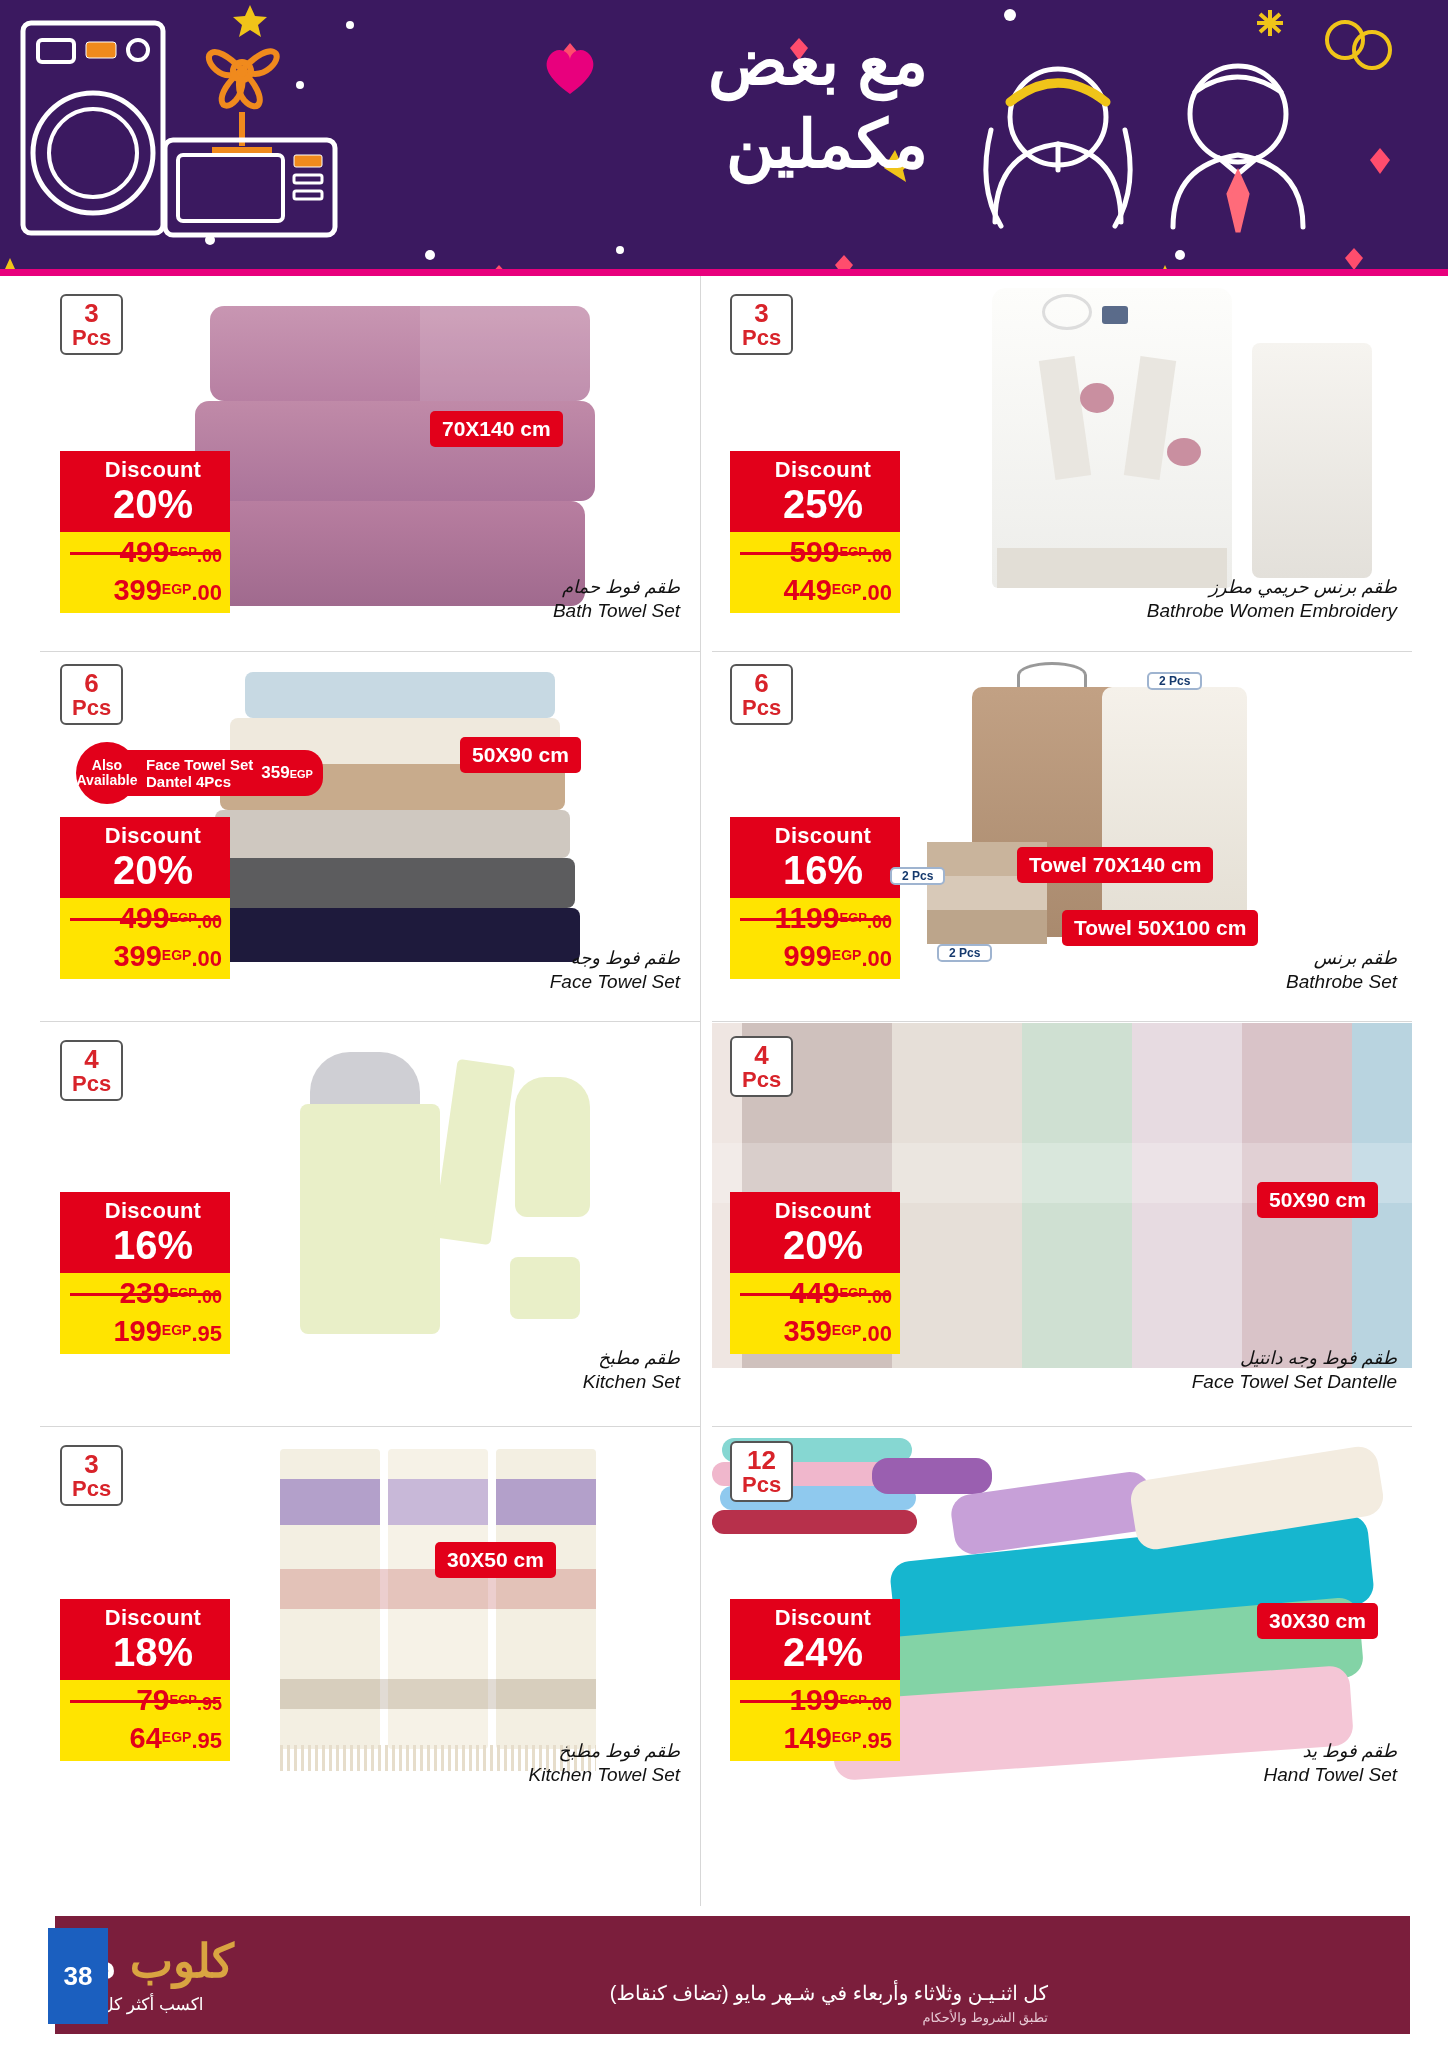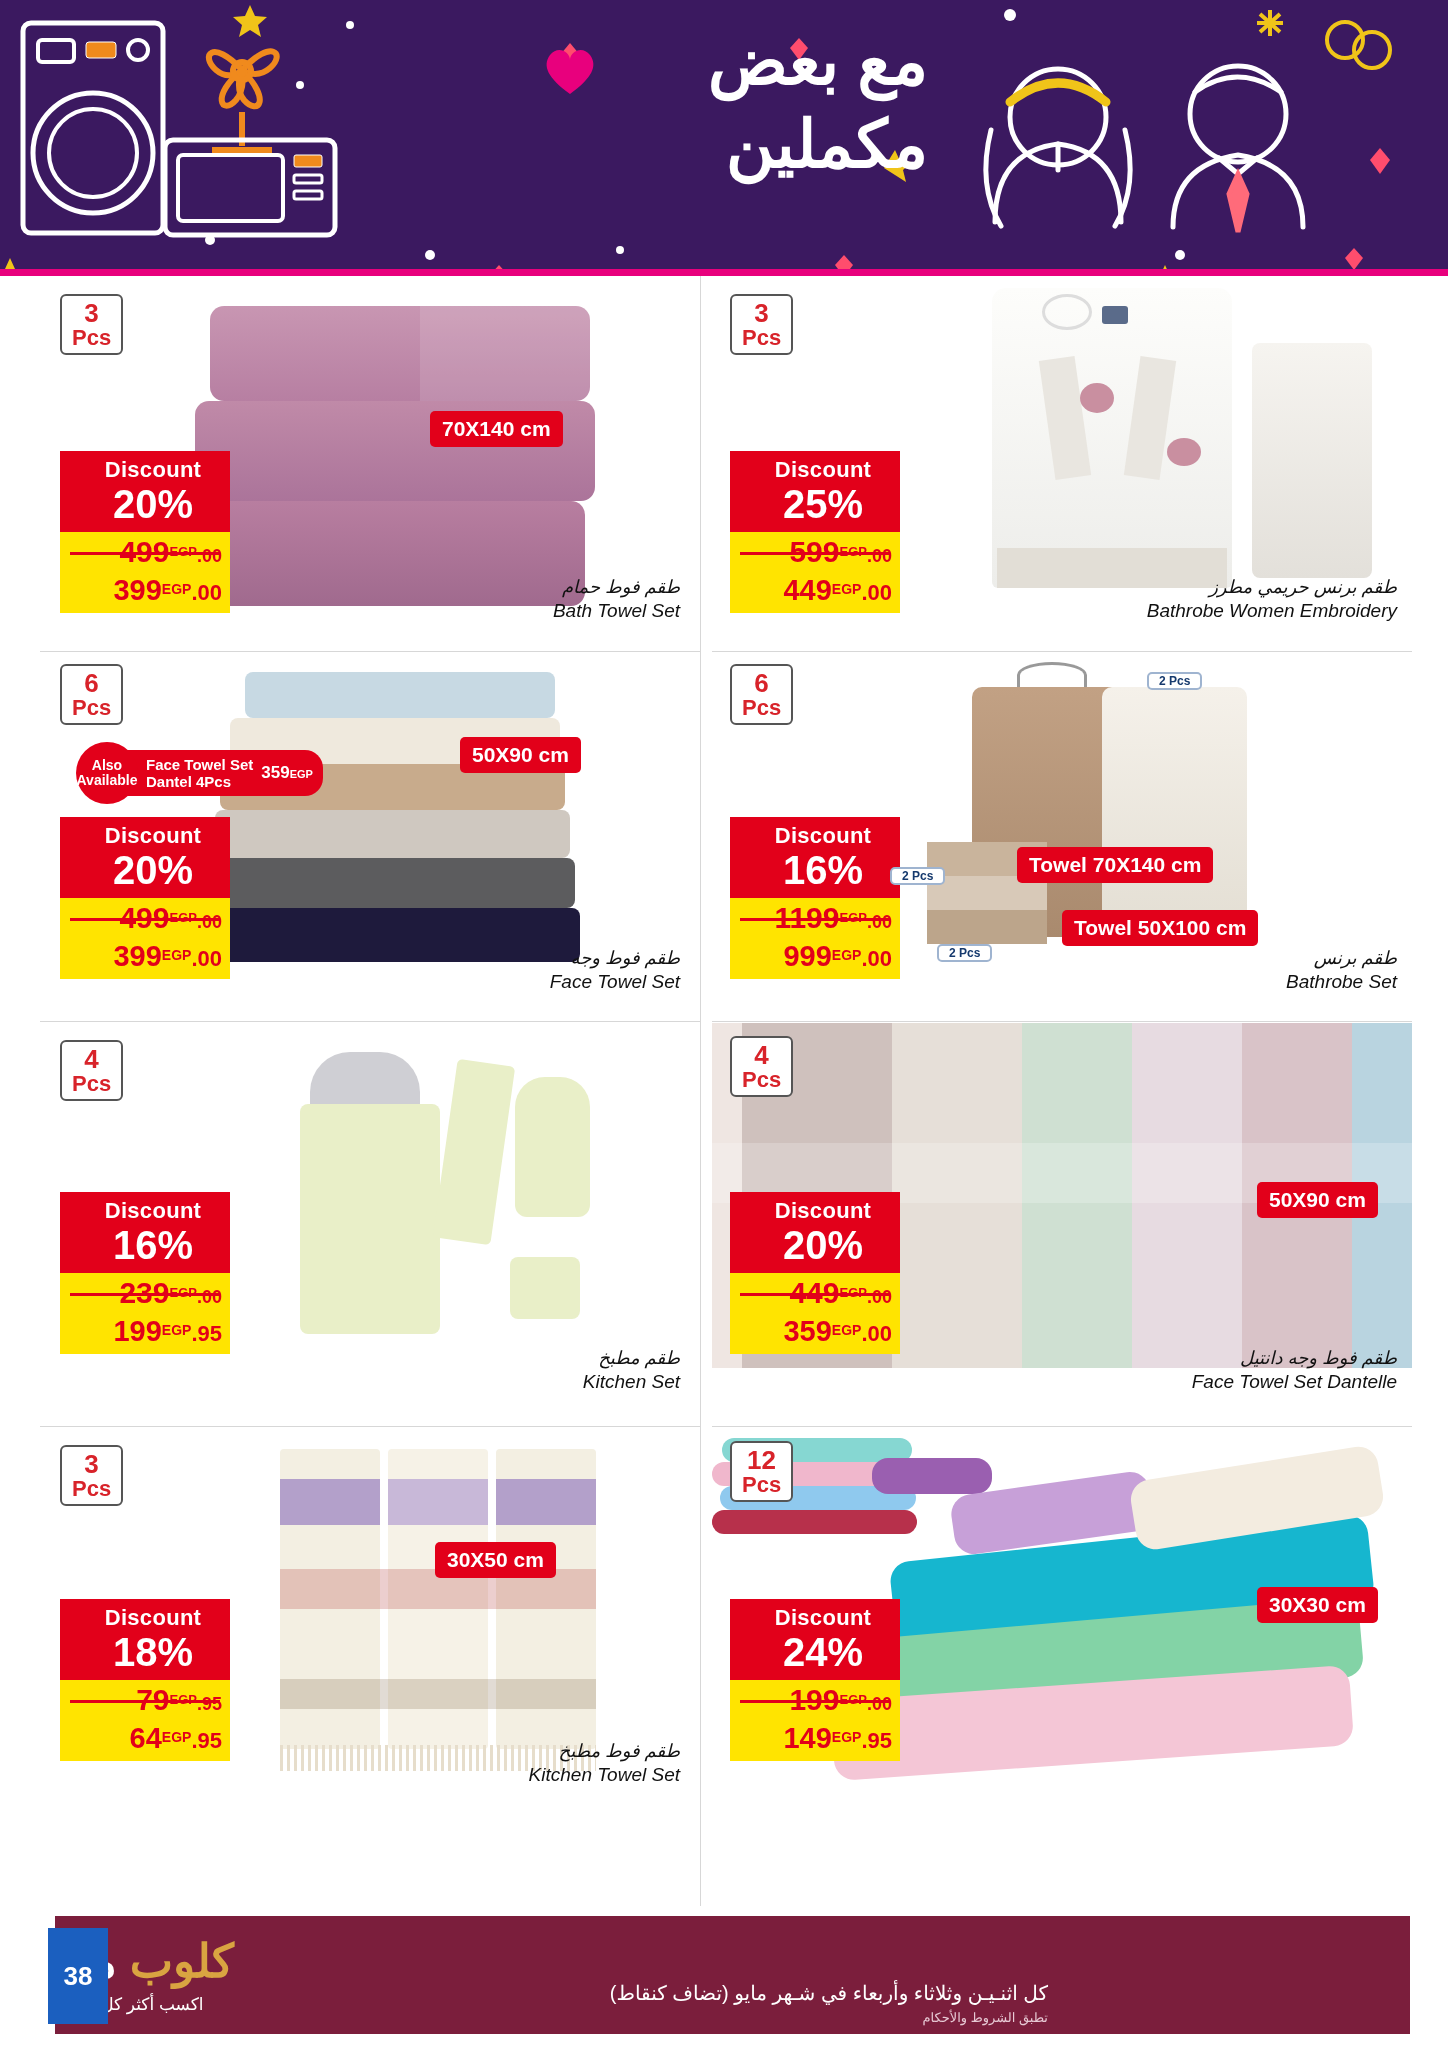--- a/index.html
+++ b/index.html
@@ -612,38 +612,42 @@
       <div style="position:absolute; left:150px; top:190px; width:500px; height:80px; background:#83d3a6; border-radius:20px; transform:rotate(-5deg);"></div>
       <div style="position:absolute; left:120px; top:255px; width:520px; height:80px; background:#f4c6d6; border-radius:20px; transform:rotate(-4deg);"></div>
       <div style="position:absolute; left:420px; top:35px; width:250px; height:70px; background:#f3ece0; border-radius:20px; transform:rotate(-9deg);"></div>
     </div>
 
     <div class="pcs" style="left:18px; top:14px;">
       <span class="num">12</span>
       <span class="lbl">Pcs</span>
     </div>
 
-    <div class="sizetag" style="left:545px; top:160px;">
+    <div class="sizetag" style="left:545px; top:176px;">
       <span>30X30 cm</span>
     </div>
 
     <div class="priceblock" style="left:18px; top:172px;">
       <div class="disc">
         <div class="word">Discount</div>
         <div class="pct">24%</div>
       </div>
       <div class="old">
         <span class="int">199</span><span class="cur">EGP</span><span class="dec">.00</span>
         <div class="strike"></div>
       </div>
       <div class="new">
         <span class="int">149</span><span class="cur">EGP</span><span class="dec">.95</span>
       </div>
     </div>
 
+    <div class="caption" style="top:313px; right:15px; width:450px;">
+      <div class="ar">طقم فوط يد</div>
+      <div class="en">Hand Towel Set</div>
+    </div>
   </div>
 
 </div>
 
 <div class="footer">
   <div class="band"></div>
   <div class="pagebox">
     <span>38</span>
   </div>
   <div class="arabic-sub">كل اثنـيـن وثلاثاء وأربعاء في شـهر مايو     (تضاف كنقاط)</div>

